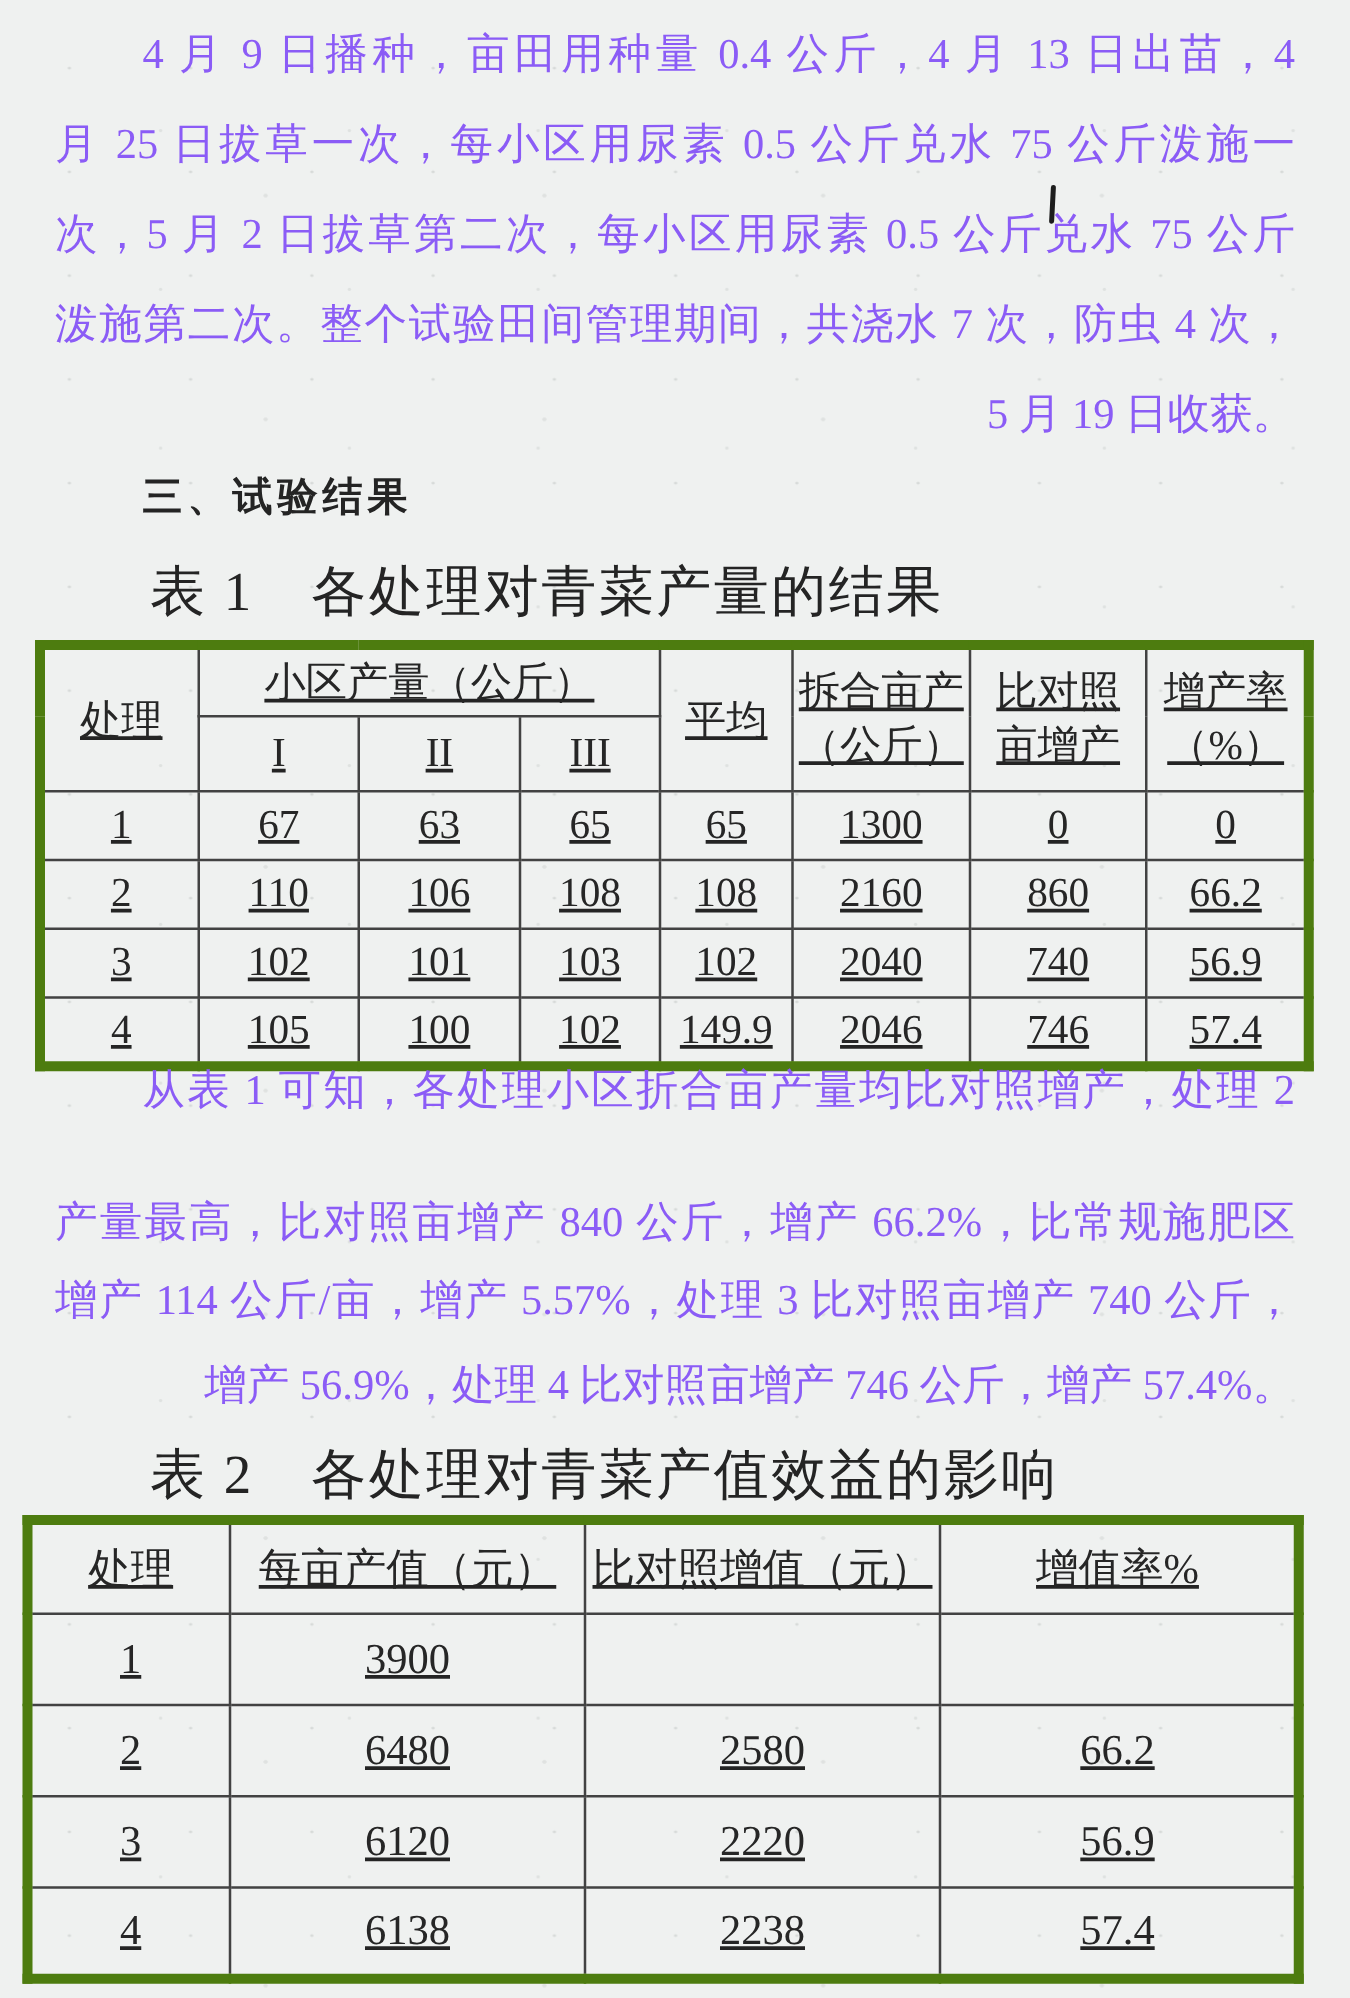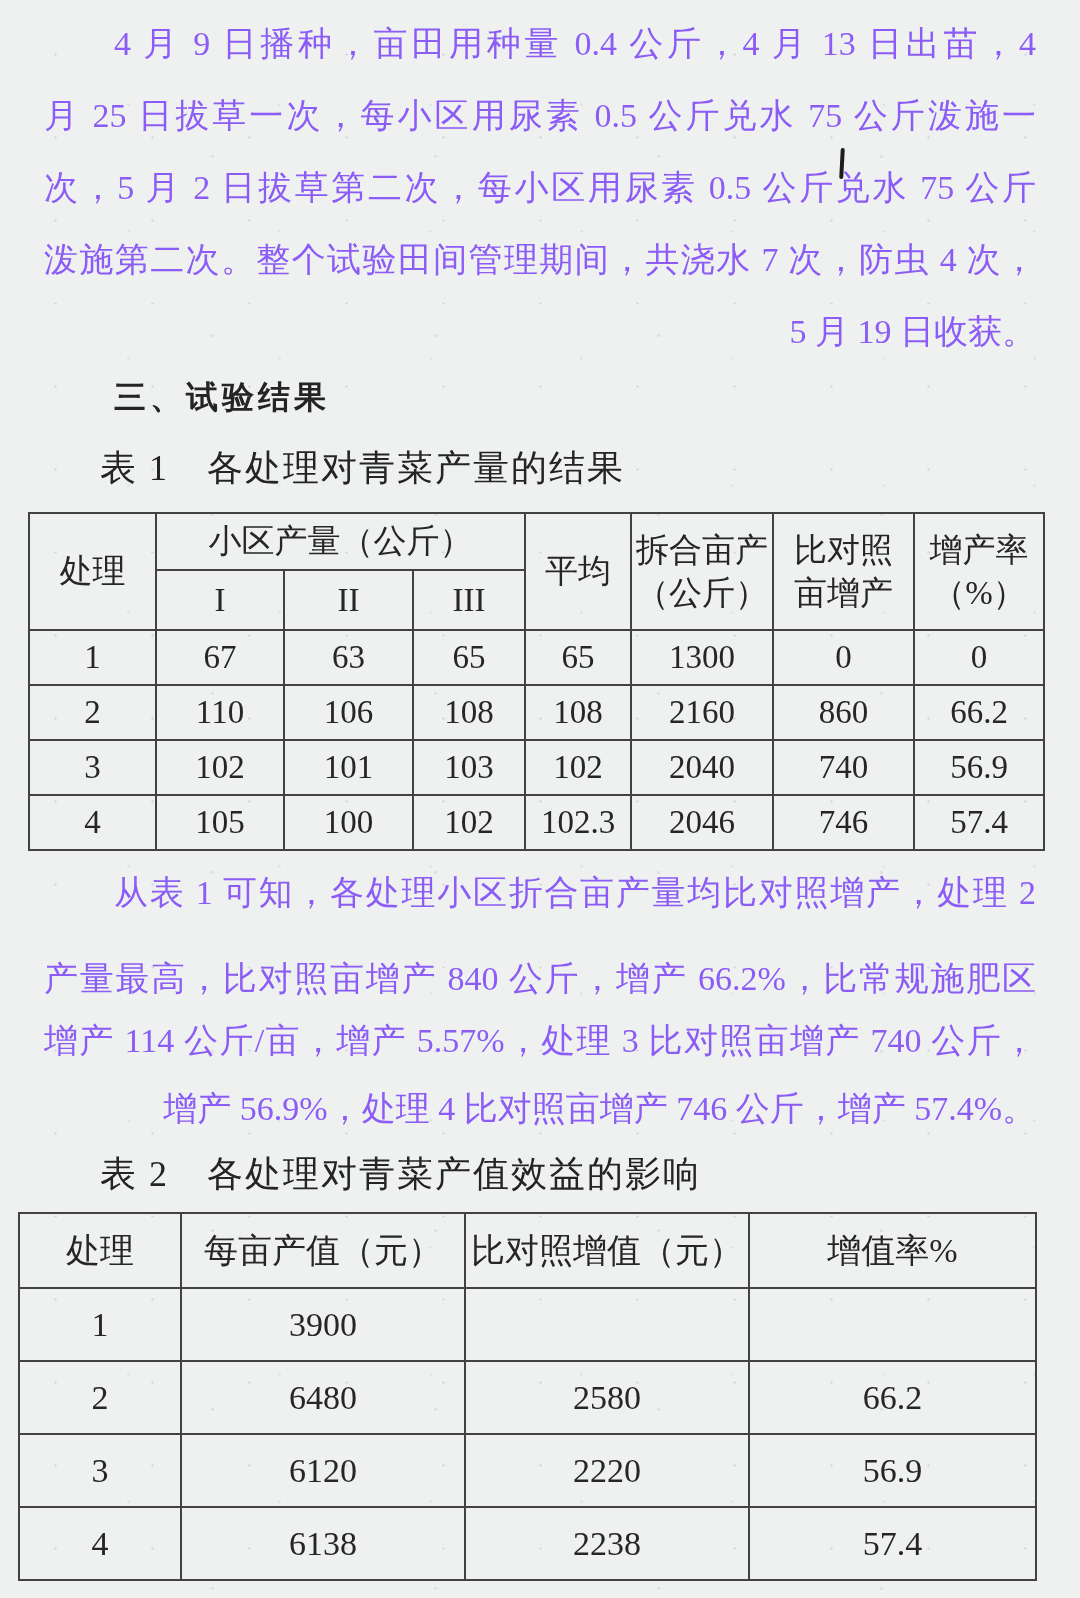--- a/index.html
+++ b/index.html
@@ -34,31 +34,32 @@
   .p1 { height:71px; line-height:71px; }
   .p2 { height:66px; line-height:66px; }
   .justify { text-align:justify; text-align-last:justify; }
   .plain   { text-align:right; }
   .indent  { text-indent:70px; }
   .heading {
     position:absolute; left:114px; top:376px;
     font-size:32px; font-weight:700; letter-spacing:4px;
   }
   .caption {
-    position:absolute; left:100px;
-    font-size:36px; letter-spacing:2px;
+    position:absolute; left:120px;
+    font-size:44px; letter-spacing:2px;
   }
   .cap1 { top:444px; }
   .cap2 { top:1150px; }
   table {
     position:absolute;
     border-collapse:collapse;
     table-layout:fixed;
-    border:1px solid #4d7c0f;
+    border:8px solid #4d7c0f;
     background:transparent;
+    text-decoration:underline;
   }
   td {
     border:2px solid #424242;
     text-align:center; vertical-align:middle;
     font-size:33px; color:#262626;
     padding:0;
   }
   .t1 { left:28px; top:512px; width:1015px; }
   .t1 tr.h1 { height:57px; }
   .t1 tr.h2 { height:60px; }
@@ -151,29 +152,29 @@
     <td>102</td>
     <td>2040</td>
     <td>740</td>
     <td>56.9</td>
   </tr>
   <tr class="d">
     <td>4</td>
     <td>105</td>
     <td>100</td>
     <td>102</td>
-    <td>102.3</td>
+    <td>149.9</td>
     <td>2046</td>
     <td>746</td>
     <td>57.4</td>
   </tr>
 </tbody>
   </table>
 
-<div class="line p2 justify indent" style="top:860px">从表 1 可知，各处理小区折合亩产量均比对照增产，处理 2</div>
+<div class="line p2 justify indent" style="top:840px">从表 1 可知，各处理小区折合亩产量均比对照增产，处理 2</div>
 <div class="line p2 justify" style="top:946px">产量最高，比对照亩增产 840 公斤，增产 66.2%，比常规施肥区</div>
 <div class="line p2 justify" style="top:1008px">增产 114 公斤/亩，增产 5.57%，处理 3 比对照亩增产 740 公斤，</div>
 <div class="line p2 plain" style="top:1076px">增产 56.9%，处理 4 比对照亩增产 746 公斤，增产 57.4%。</div>
 
 <div class="caption cap2">表 2　各处理对青菜产值效益的影响</div>
 
 <table class="t2">
   <colgroup>
     <col style="width:162px">
       <col style="width:284px">

